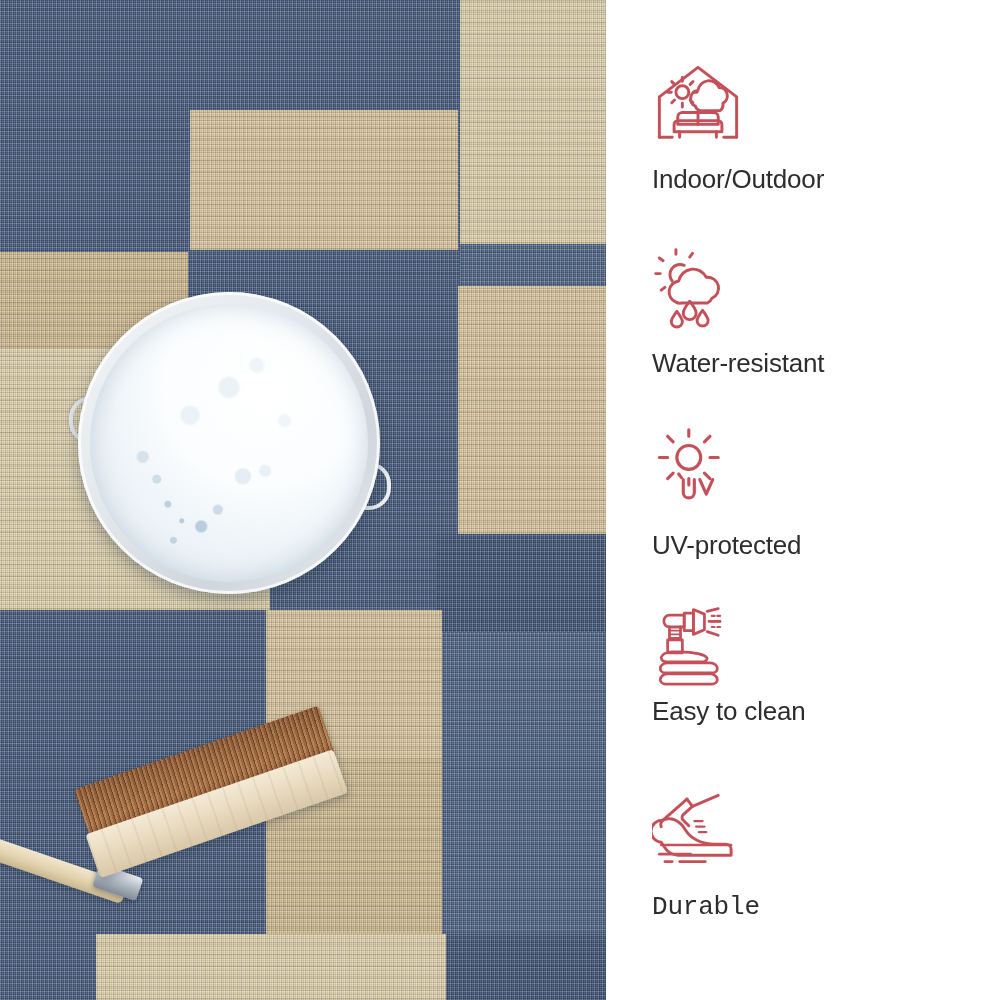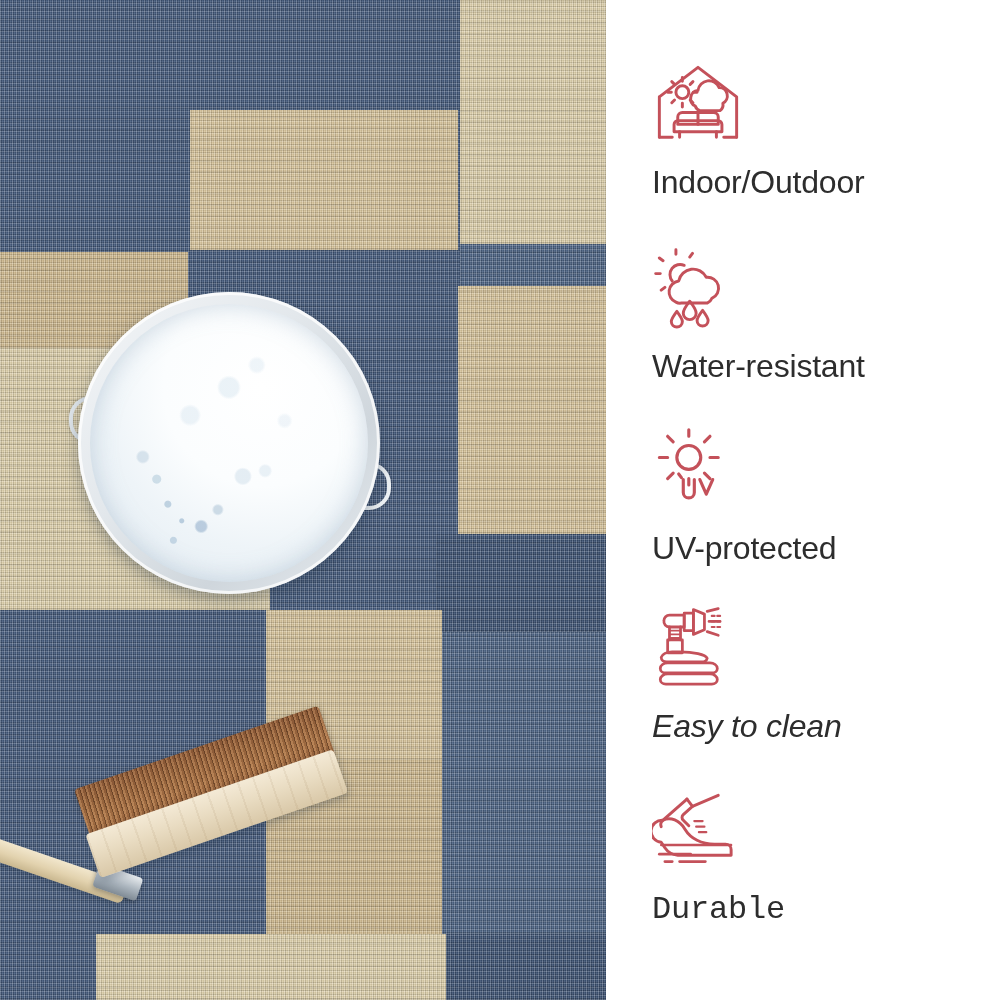--- a/index.html
+++ b/index.html
@@ -90,27 +90,27 @@
     border-radius:4px;box-shadow:0 2px 5px rgba(0,0,0,.3);}
   .brush-handle{position:absolute;left:-118px;top:110px;width:150px;height:22px;
     transform:rotate(38deg);transform-origin:100% 50%;
     background:linear-gradient(180deg,#f2e7cd,#e2d2ae 55%,#c9b78f);
     border-radius:6px;box-shadow:0 3px 7px rgba(30,45,65,.3);}
 
   
   .panel{position:absolute;left:606px;top:0;width:394px;height:1000px;background:#ffffff;}
   .feature{position:absolute;left:46px;}
   .ficon{width:92px;height:92px;display:block;}
-  .flabel{margin:0;padding:0;color:#2d2d2d;font-size:32px;font-weight:400;
+  .flabel{margin:0;padding:0;color:#2d2d2d;font-size:26px;font-weight:400;
           letter-spacing:-.2px;line-height:1;white-space:nowrap;}
 
   .f0{top:60px;} .f0 .flabel{margin-top:14px;}
   .f1{top:246px;} .f1 .flabel{margin-top:12px;}
   .f2{top:428px;} .f2 .flabel{margin-top:12px;}
-  .f3{top:604px;} .f3 .flabel{margin-top:14px;font-style:italic;}
+  .f3{top:604px;} .f3 .flabel{margin-top:2px;}
   .f4{top:788px;} .f4 .flabel{margin-top:14px;font-family:Liberation Mono, monospace;}
 </style>
 </head>
 <body>
 
 <div class="page">
 
   <div class="photo">
 
     <div class="weave navy" style="left:0;top:0;width:606px;height:1000px;"></div>

